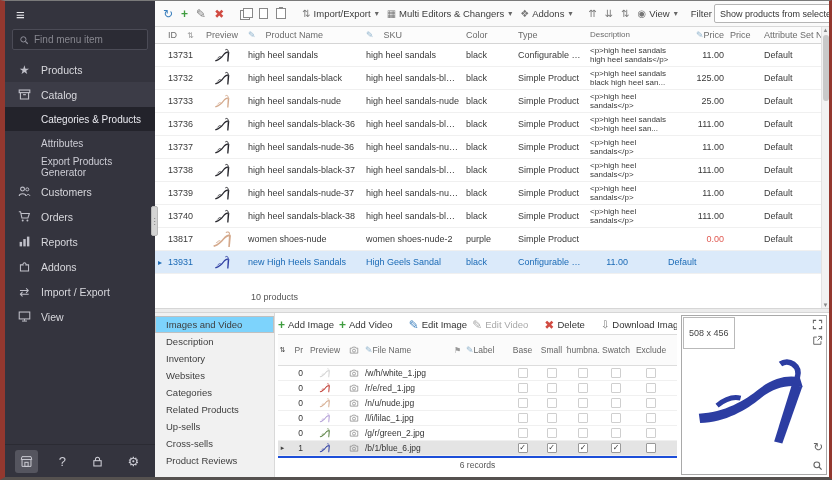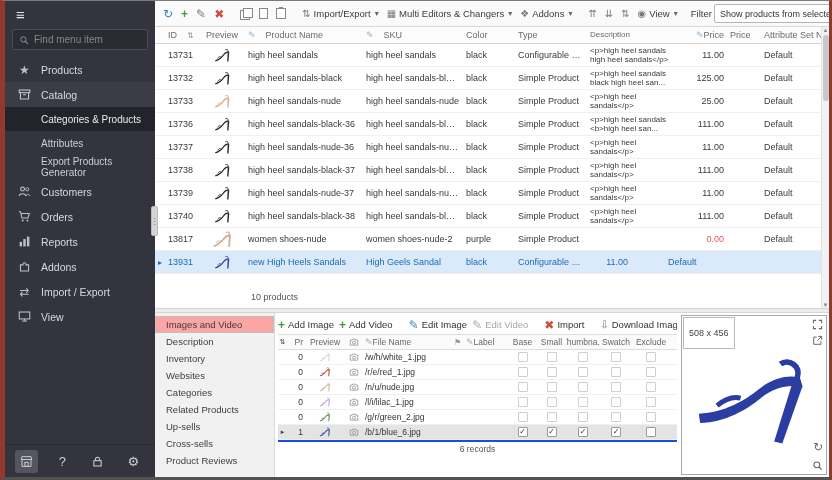--- a/index.html
+++ b/index.html
@@ -71,26 +71,26 @@
 .gfooter{margin-top:auto;height:16px;font-size:9px;color:#555;padding-left:96px}
 .vscroll{position:absolute;right:0;top:0;bottom:0;width:8px;background:#f2f2f2;border-left:1px solid #e2e2e2;display:flex;flex-direction:column;align-items:center;font-size:6px;color:#888;cursor:pointer}
 .vthumb{width:6px;height:66px;background:#c9c9c9;border-radius:3px;margin-top:2px}
 .vscroll .dn{margin-top:auto}
 .hsplit{height:5px;min-height:5px;background:#ececec;border-top:1px solid #d6d6d6;border-bottom:1px solid #d6d6d6}
 .vgrip{position:absolute;left:-4px;top:205px;width:7px;height:30px;background:#d4d4d4;border:1px solid #b9b9b9;border-radius:2px;z-index:6;display:flex;align-items:center;justify-content:center;color:#777;font-size:8px;cursor:col-resize}
 
 .bottom{flex:1;display:flex;min-height:0}
 .tabs{width:120px;min-width:120px;background:#f1f1f1;border-right:1px solid #d9d9d9;padding-top:3px;font-size:9.5px;color:#3d3d3d}
 .tab{height:17px;display:flex;align-items:center;padding-left:10px;cursor:pointer;border:1px solid transparent}
-.tab.active{background:#fca5a5;border-color:#c0c0c0}
+.tab.active{background:#7dd3fc;border-color:#c0c0c0}
 .images-panel{flex:1;min-width:0;display:flex;flex-direction:column;padding:2px 3px 0}
 .itoolbar{height:19px;min-height:19px;display:flex;align-items:center;gap:5px;font-size:9.5px;color:#333;white-space:nowrap;overflow:hidden}
 .itb{display:flex;align-items:center;gap:3px;cursor:pointer}
 .itb.disabled{color:#a8a8a8}
-.ihead{height:16px;min-height:16px;display:flex;align-items:center;background:#fbfbfb;border-top:1px solid #ddd;border-bottom:1px solid #ddd;font-size:8.5px;color:#666}
+.ihead{height:32px;min-height:16px;display:flex;align-items:center;background:#fbfbfb;border-top:1px solid #ddd;border-bottom:1px solid #ddd;font-size:8.5px;color:#666}
 .irow{height:15px;min-height:15px;display:flex;align-items:center;border-bottom:1px solid #f0f0f0;font-size:8.5px;color:#333;cursor:pointer}
 .irow.selected{background:#e4e4e4}
 .icell{padding:0 2px;overflow:hidden;white-space:nowrap;text-overflow:ellipsis;display:flex;align-items:center}
 .ic-mark{width:9px;min-width:9px;justify-content:center;color:#444;font-size:7px;padding:0}
 .ic-pr{width:18px;min-width:18px;justify-content:flex-end}
 .ic-prev{width:40px;min-width:40px;justify-content:center}
 .ic-cam{width:18px;min-width:18px;justify-content:center;color:#8a8a8a}
 .ic-cam svg{width:10px;height:10px}
 .ic-file{width:88px;min-width:88px}
 .ic-flag{width:13px;min-width:13px;justify-content:center;color:#999;font-size:8px}
@@ -610,21 +610,21 @@
               <span class="gl blue">✎</span>
               <span>Edit Image</span>
             </span>
           <span class="itb disabled">
               <span class="gl">✎</span>
               <span>Edit Video</span>
             </span>
           <span class="sep"></span>
           <span class="itb">
               <span class="gl red">✖</span>
-              <span>Import</span>
+              <span>Delete</span>
             </span>
           <span class="sep"></span>
           <span class="itb">
               <span class="gl sm">⇩</span>
               <span>Download Image</span>
             </span>
           <span class="sep"></span>
 
         </div>
 

